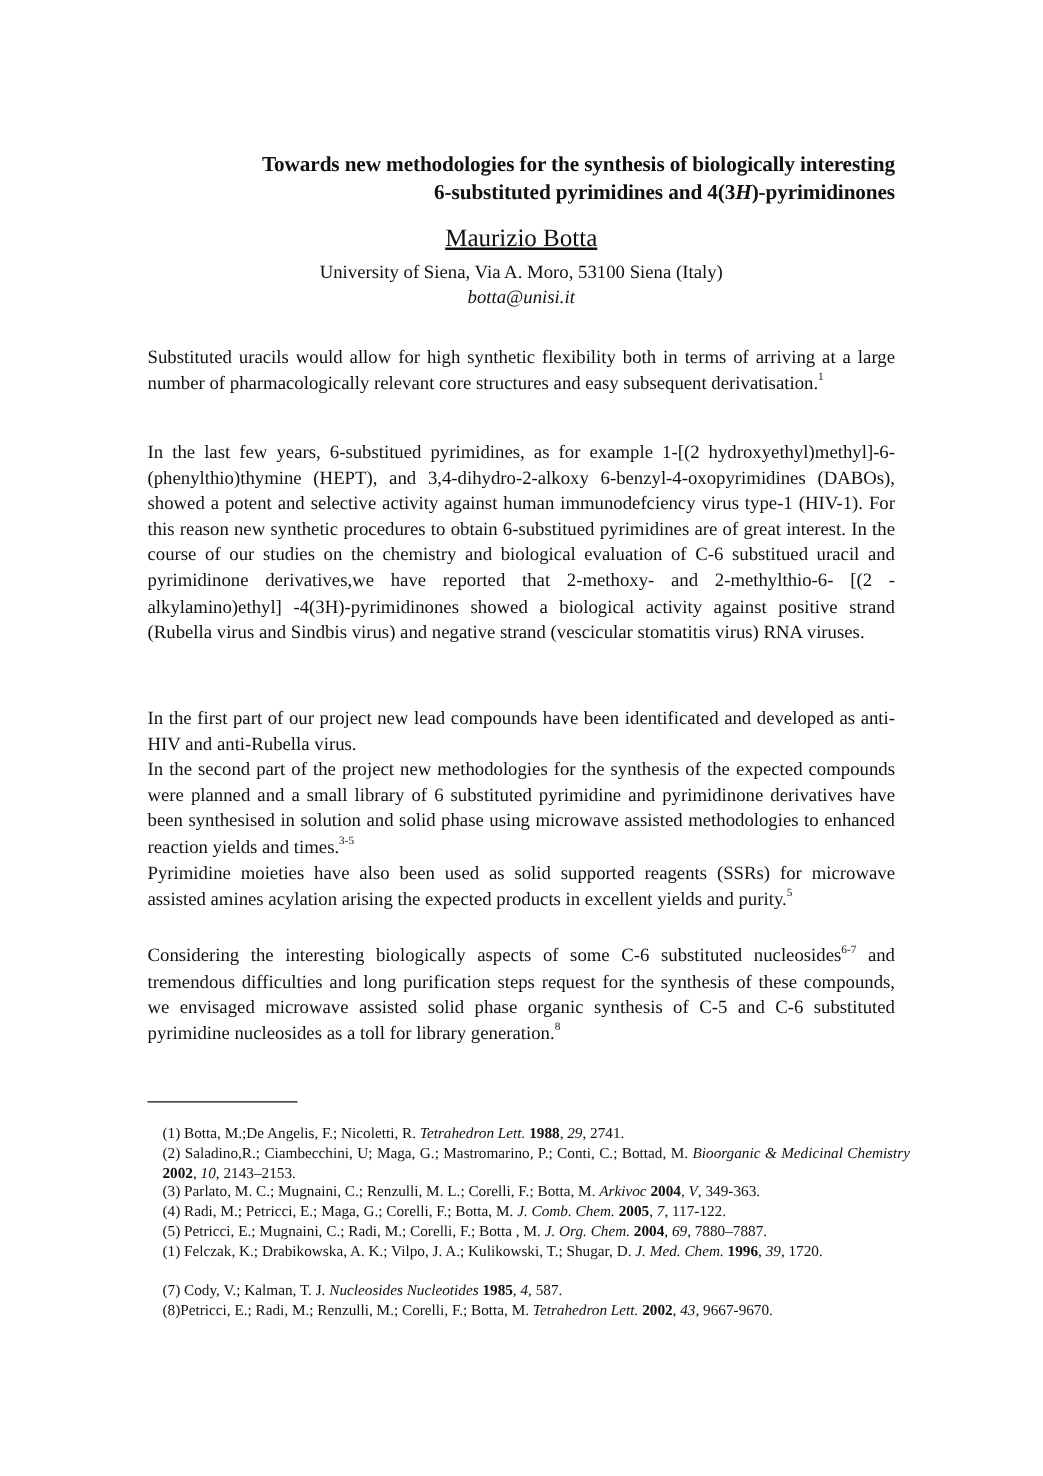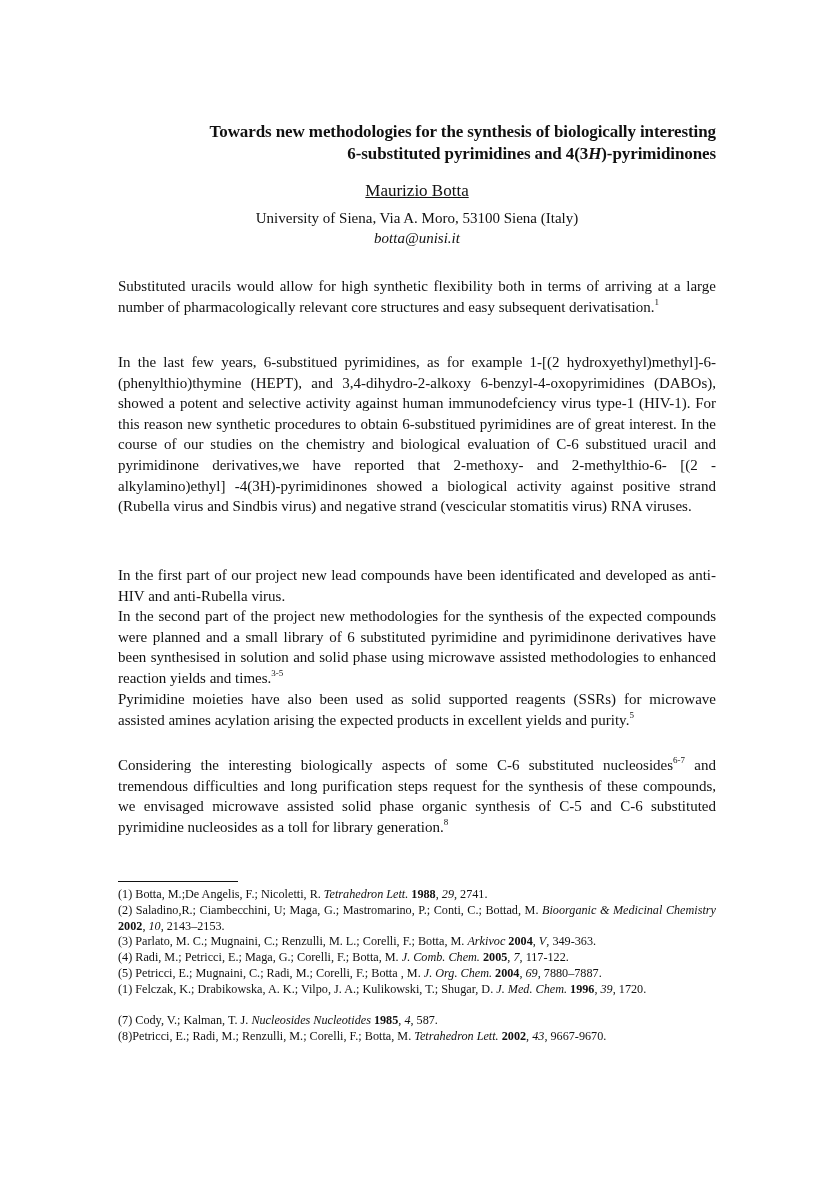--- a/index.html
+++ b/index.html
@@ -2,32 +2,32 @@
 <html><head>
 <meta charset="utf-8">
 <style>
   html, body { margin: 0; padding: 0; background: #ffffff; }
   body { width: 834px; height: 1181px; position: relative; overflow: hidden;
          font-family: "Liberation Serif", serif; color: #111; }
   .page { position: absolute; left: 118px; top: 0; width: 598px; }
   .title { position: absolute; top: 121px; left: 0; width: 598px; text-align: right;
            font-weight: bold; font-size: 17px; line-height: 22px; letter-spacing: -0.1px; }
   .author { position: absolute; top: 182px; left: 0; width: 598px; text-align: center;
-            font-size: 17px; line-height: 18px; }
+            font-size: 20px; line-height: 18px; }
   .author span { text-decoration: underline; }
   .affil { position: absolute; top: 208px; left: 0; width: 598px; text-align: center;
            font-size: 15px; line-height: 20px; }
   .email { font-style: italic; display: block; }
   .para { position: absolute; left: 0; width: 598px; text-align: justify;
           font-size: 15px; line-height: 20.6px; margin: 0; }
   sup { font-size: 9px; line-height: 0; vertical-align: 7px; }
   .rule { position: absolute; top: 881px; left: 0; width: 120px; height: 0;
           border-top: 1px solid #111; }
   .fn { position: absolute; left: 0; width: 598px; text-align: justify;
-        font-size: 12.2px; line-height: 15.6px; margin: 0; }
+        font-size: 12.2px; line-height: 15.6px; margin: 12px; }
   .fn i { font-style: italic; }
   .fn b { font-weight: bold; }
 </style>
 </head>
 <body>
 
 <div class="page">
 
   <div class="title">
     <div>Towards new methodologies for the synthesis of biologically interesting</div>

